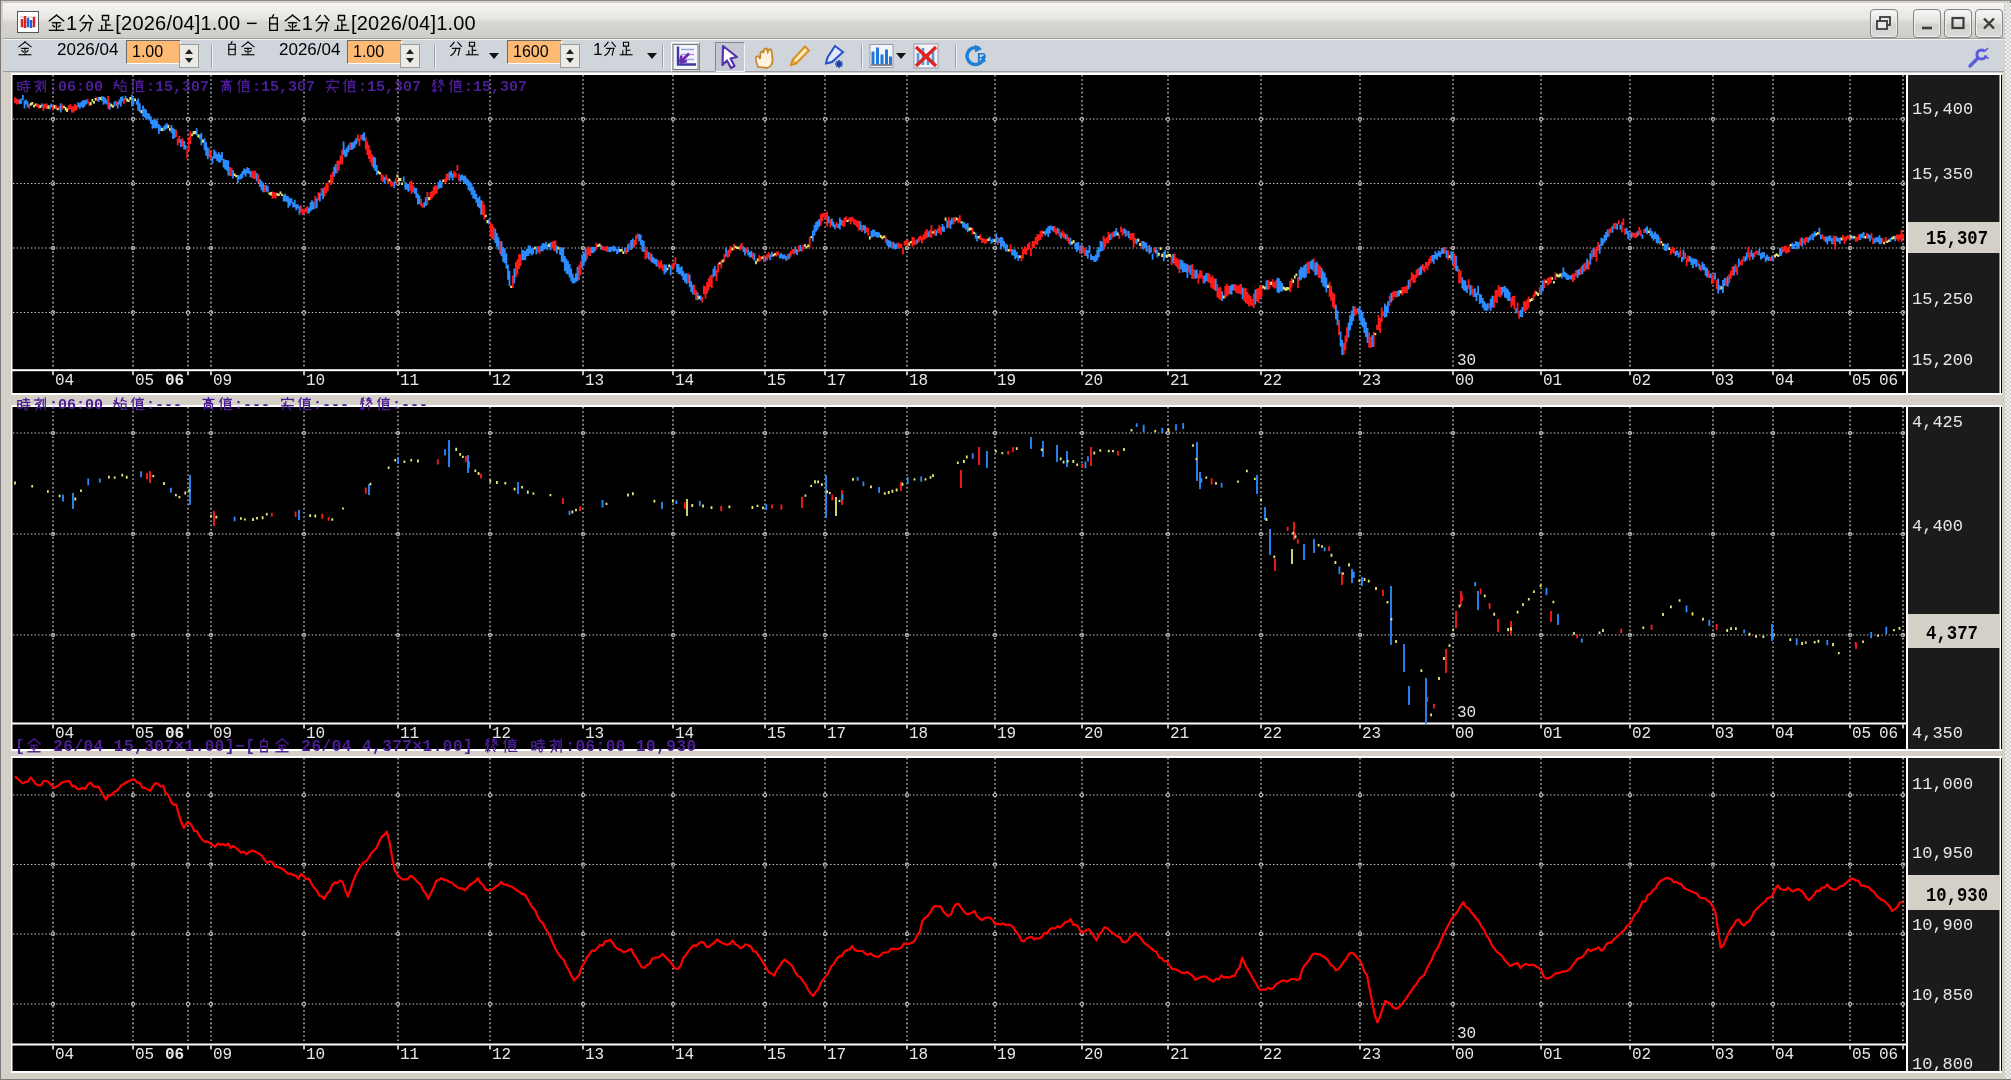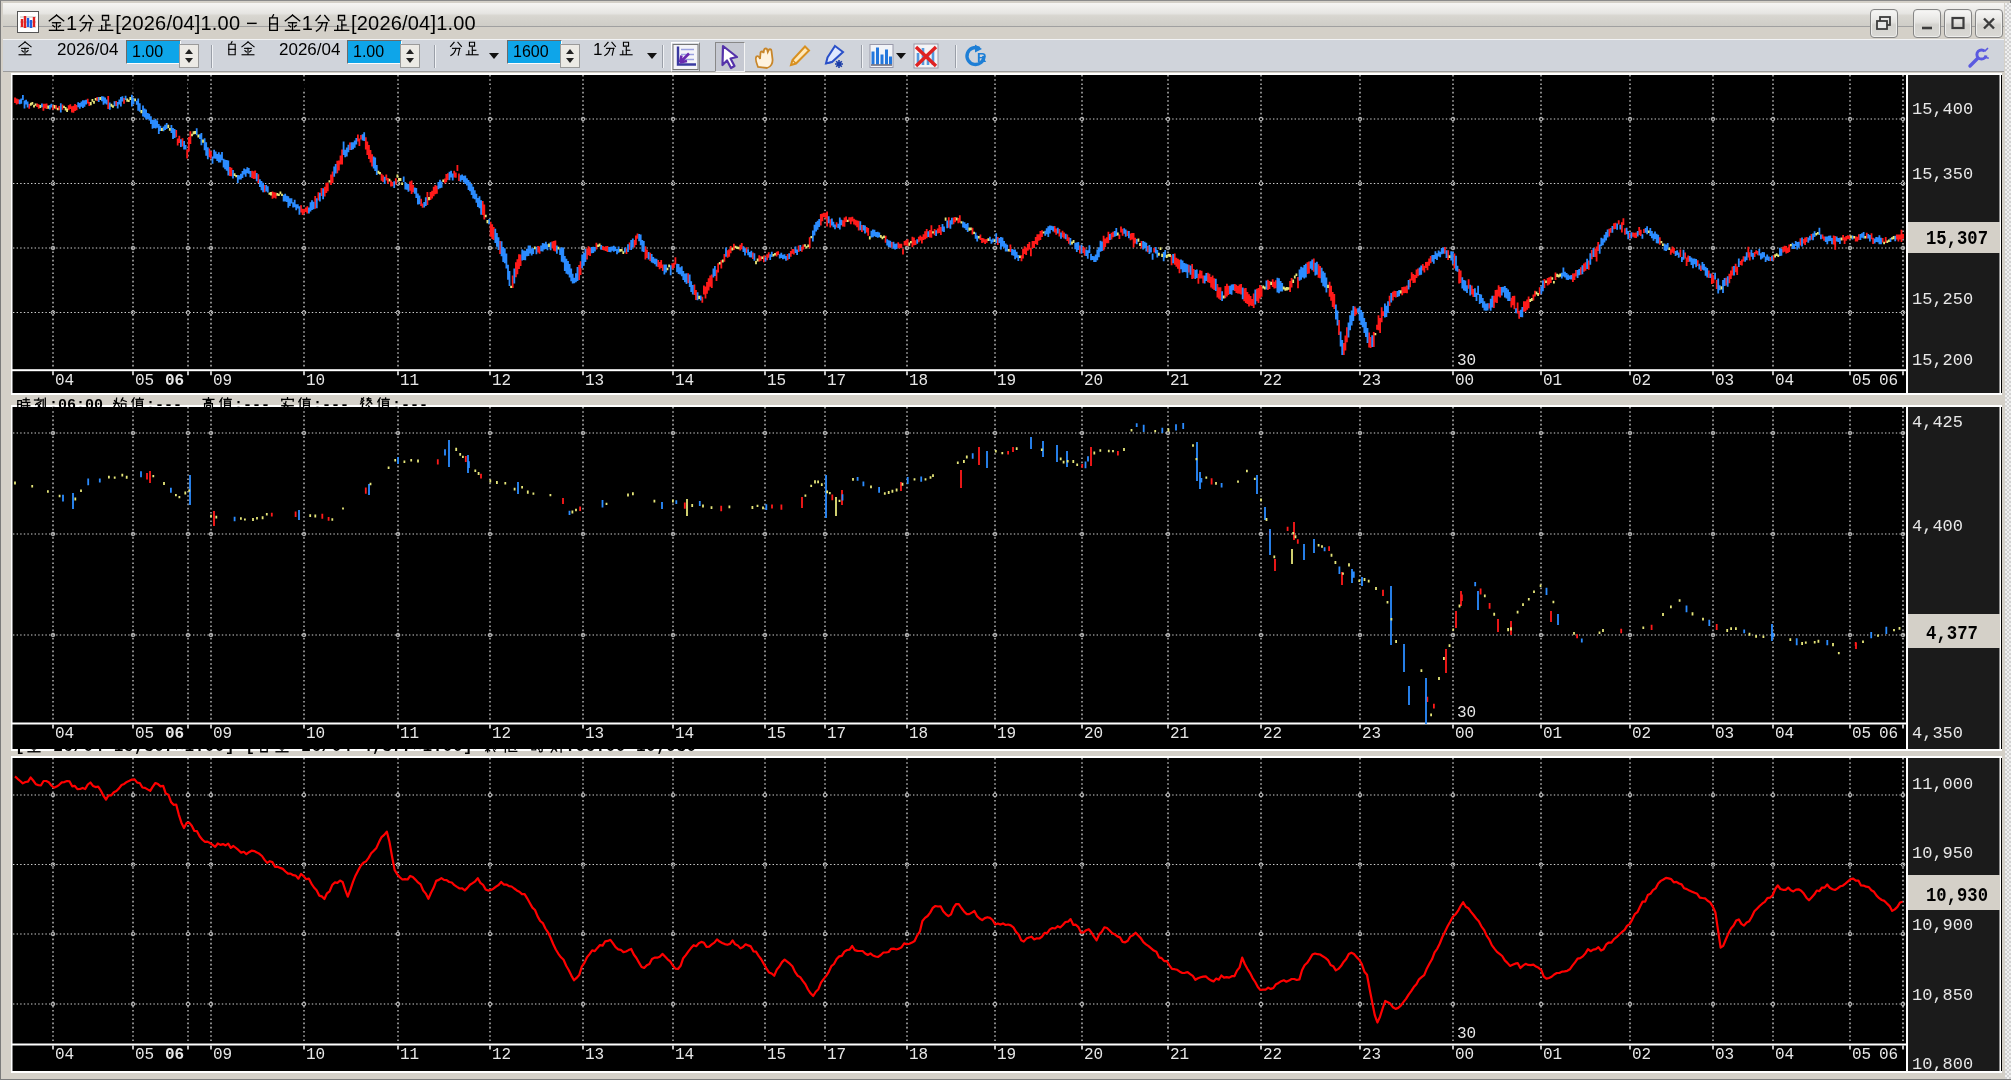--- a/index.html
+++ b/index.html
@@ -1,42 +1,42 @@
 <!DOCTYPE html>
 <html><head><meta charset="utf-8"><style>
 *{margin:0;padding:0;box-sizing:border-box}
 html,body{width:2011px;height:1080px;overflow:hidden;background:#d4d0c8;
  font-family:"Liberation Sans",sans-serif;-webkit-font-smoothing:antialiased}
 #win{position:absolute;left:0;top:0;width:2011px;height:1080px;background:#d4d0c8;
  border:1px solid #7b7b7b;border-top:1px solid #8a8a8a}
 
-#title{position:absolute;left:2px;top:2px;width:2001px;height:24px;
+#title{position:absolute;left:2px;top:2px;width:2001px;height:36px;
  background:linear-gradient(#f6f5f3,#e6e5e2 45%,#d8d6d0 55%,#cfcdc7);border-bottom:1px solid #a0a0a0}
 #ticon{position:absolute;left:14px;top:8px;width:22px;height:22px}
 #ttext{position:absolute;left:44px;top:9px;font-size:20px;color:#000;letter-spacing:0.2px;white-space:nowrap}
 .wbtn{position:absolute;top:6px;width:28px;height:29px;border-radius:4px;
  background:linear-gradient(#f7f7f6,#e4e3e0 45%,#d3d2ce 55%,#dad9d5);
  border:1px solid #858585;box-shadow:inset 0 0 0 1px #eeeeec}
 
 #tbar{position:absolute;left:2px;top:38px;width:2001px;height:33px;background:#d0d4db;border-bottom:1px solid #9b9b9b;border-top:1px solid #f2f3f5}
 .tl{position:absolute;top:0;font-size:17px;color:#000;white-space:nowrap}
-.spin{position:absolute;top:0;height:24px;background:#0ea5e9;border:1px solid #888;
+.spin{position:absolute;top:0;height:24px;background:#fdba74;border:1px solid #888;
  border-top-color:#6a6a6a;border-left-color:#6a6a6a;border-bottom-color:#fcfcfc;border-right-color:#fcfcfc;
  font-size:16px;color:#000;padding:2px 0 0 5px}
 .spb{position:absolute;top:4px;width:20px;height:24px;background:#eceae5;border:1px solid #9a9a9a}
 .spb:before,.spb:after{content:"";position:absolute;left:5px;border-left:4px solid transparent;border-right:4px solid transparent}
 .spb:before{top:4px;border-bottom:5px solid #222}
 .spb:after{bottom:4px;border-top:5px solid #222}
 .vsep{position:absolute;top:5px;width:2px;height:23px;border-left:1px solid #9a9fa8;border-right:1px solid #f0f2f5}
 .darr{position:absolute;width:0;height:0;border-left:5px solid transparent;border-right:5px solid transparent;border-top:6px solid #111}
 .kj{display:inline-block;vertical-align:-2px;stroke-width:7}
 .k16{width:16px;height:16px;vertical-align:-2px}
 .k18{width:19px;height:19px;vertical-align:-3px}
 .k15{width:15px;height:15px;vertical-align:-2px}
-.hdr{position:absolute;color:#000000;font-size:15px;letter-spacing:0px;white-space:nowrap;font-family:"Liberation Mono",monospace;font-weight:bold}
+.hdr{position:absolute;color:#4c1d95;font-size:15px;letter-spacing:0px;white-space:nowrap;font-family:"Liberation Mono",monospace;font-weight:bold}
 .hdr .kj{stroke-width:8.5}
 .hdr .kj{margin:0 1px}
 .hdr span{vertical-align:1px}
 .hdr3{font-size:16px;letter-spacing:0.5px}
 svg.chart{position:absolute;left:0}
 </style></head><body>
 <svg width="0" height="0" style="position:absolute">
     <defs>
       <g id="k-kin">
         <path d="M50,6 L12,36" fill="none" stroke="currentColor" stroke-linecap="square"></path>

